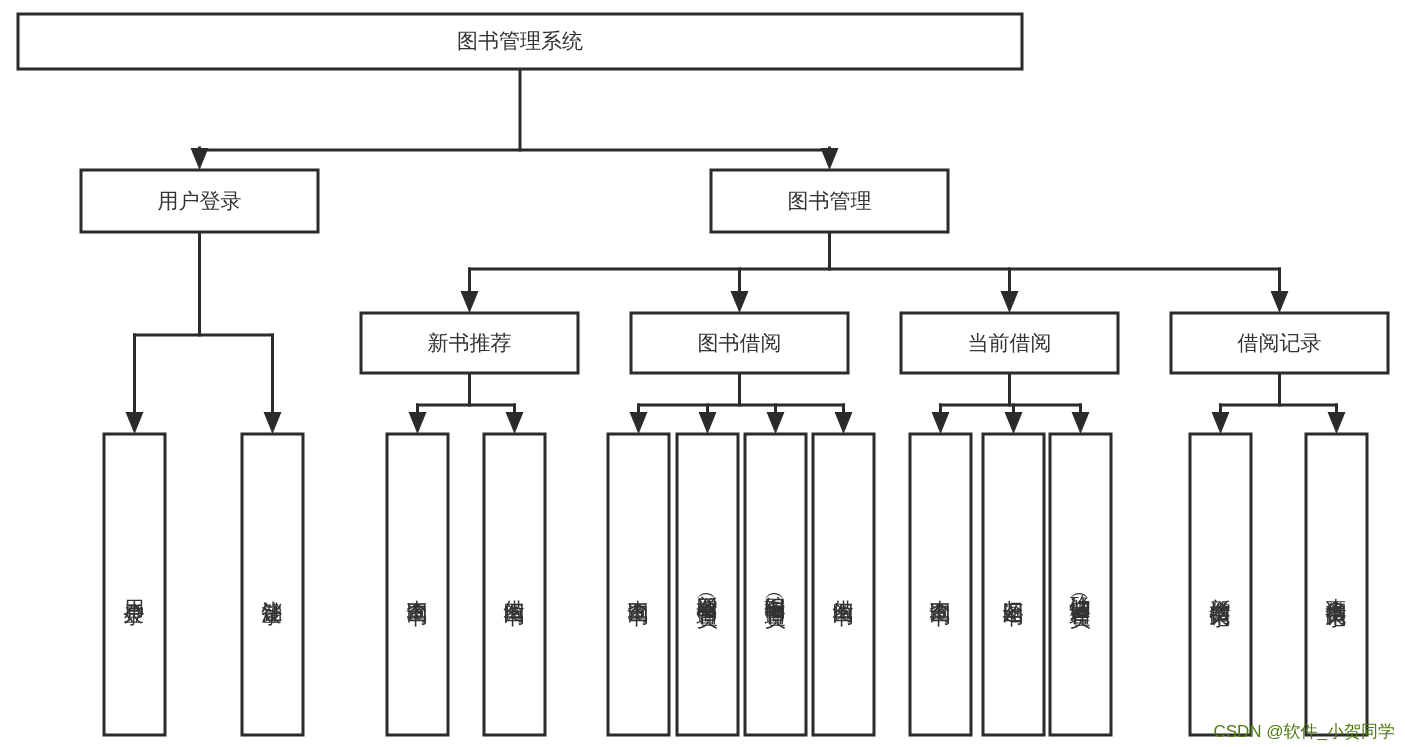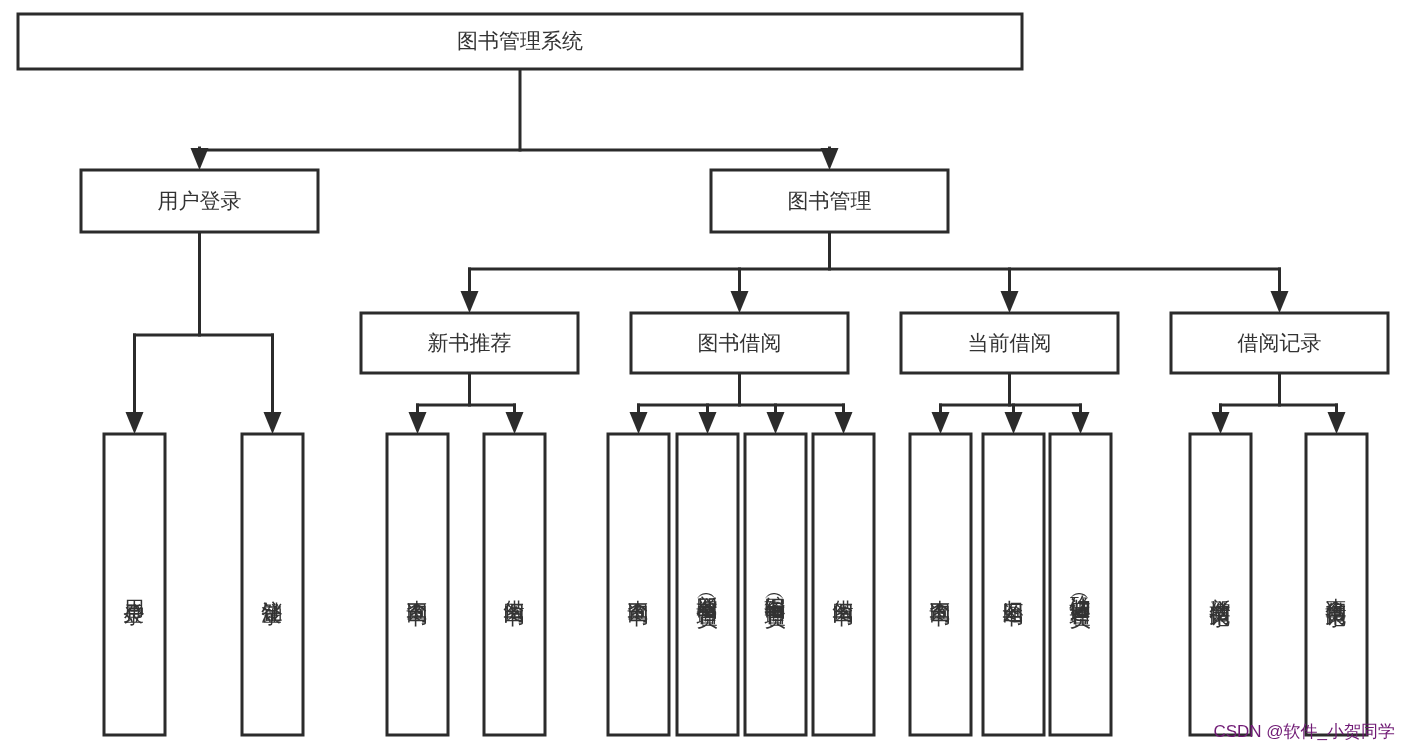--- a/index.html
+++ b/index.html
@@ -61,21 +61,21 @@
     text-align: center;
     transform: translateX(-50%);
     pointer-events: none;
   }
   .watermark {
     position: absolute;
     right: 10px;
     bottom: 4px;
     font-family: "Liberation Sans", "DejaVu Sans", sans-serif;
     font-size: 17px;
-    color: #701a75;
+    color: #4d7c0f;
     white-space: nowrap;
   }
 </style>
 </head>
 <body>
 
 <div id="diagram-root">
 
   <svg id="tree-svg" viewBox="0 0 1405 747">
     <defs></defs>

